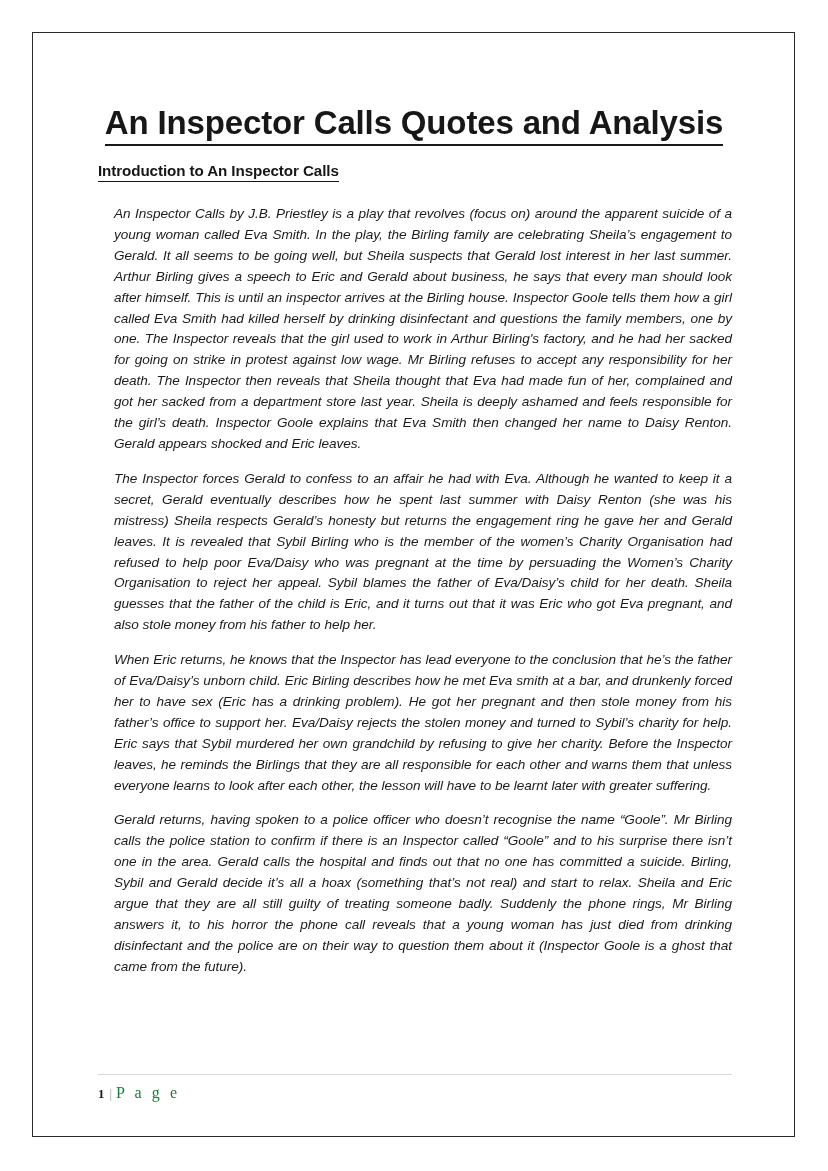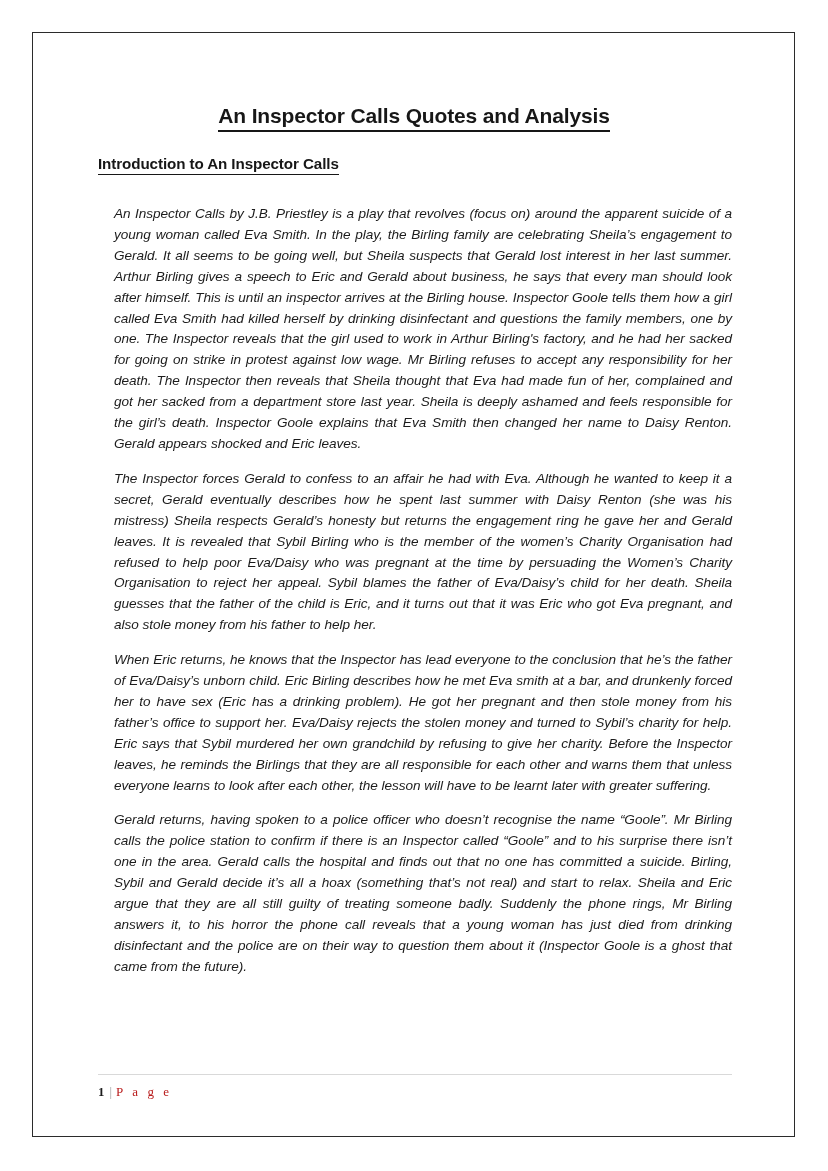--- a/index.html
+++ b/index.html
@@ -37,42 +37,42 @@
     height: 1105px;
     box-sizing: border-box;
     padding: 0;
   }
 
   .doc-title {
     margin: 0;
     padding: 0;
     text-align: center;
     font-family: "Liberation Sans", sans-serif;
-    font-size: 21px;
+    font-size: 33px;
     font-weight: bold;
     font-style: normal;
     color: #171717;
     letter-spacing: -0.15px;
     position: absolute;
     left: 32px;
     top: 72px;
     width: 632px;
   }
 
   .doc-title .u {
     border-bottom: 2.2px solid #171717;
     padding-bottom: 2px;
     display: inline-block;
     line-height: 1.12;
   }
 
   .section-heading {
     position: absolute;
     left: 32px;
-    top: 123px;
+    top: 130px;
     width: 632px;
     margin: 0;
     font-family: "Liberation Sans", sans-serif;
     font-size: 15.2px;
     font-weight: bold;
     font-style: normal;
     color: #171717;
     letter-spacing: -0.1px;
   }
 
@@ -139,23 +139,23 @@
     font-size: 12.8px;
   }
 
   .footer-sep {
     color: #9a9a9a;
     padding: 0 4px 0 5px;
     font-size: 12.8px;
   }
 
   .footer-word {
-    color: #b91c1c;
+    color: #15803d;
     letter-spacing: 3.1px;
-    font-size: 13px;
+    font-size: 16px;
   }
 </style>
 </head>
 <body>
 
 <div class="page-canvas">
 
   <div class="page-border"></div>
 
   <div class="page-inner">

